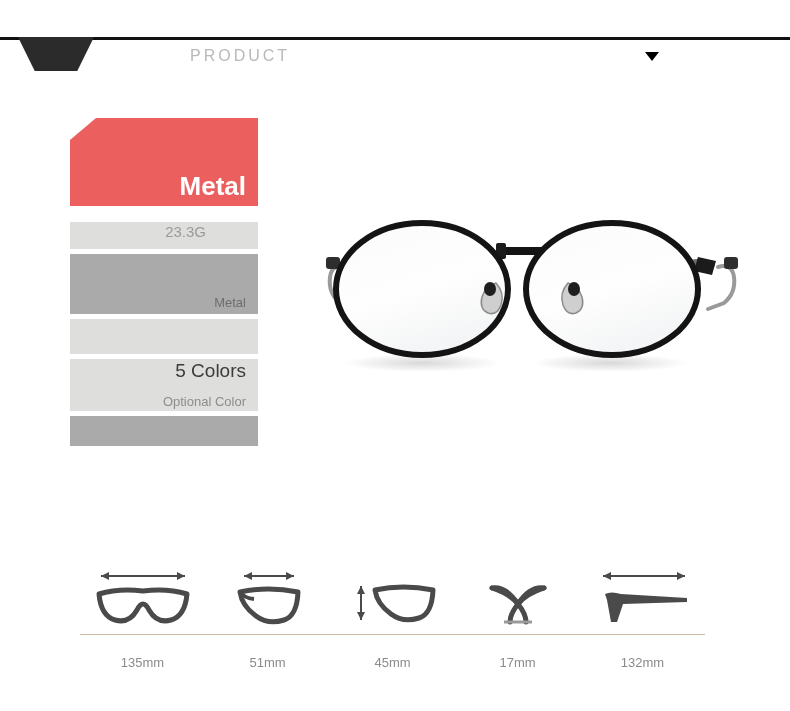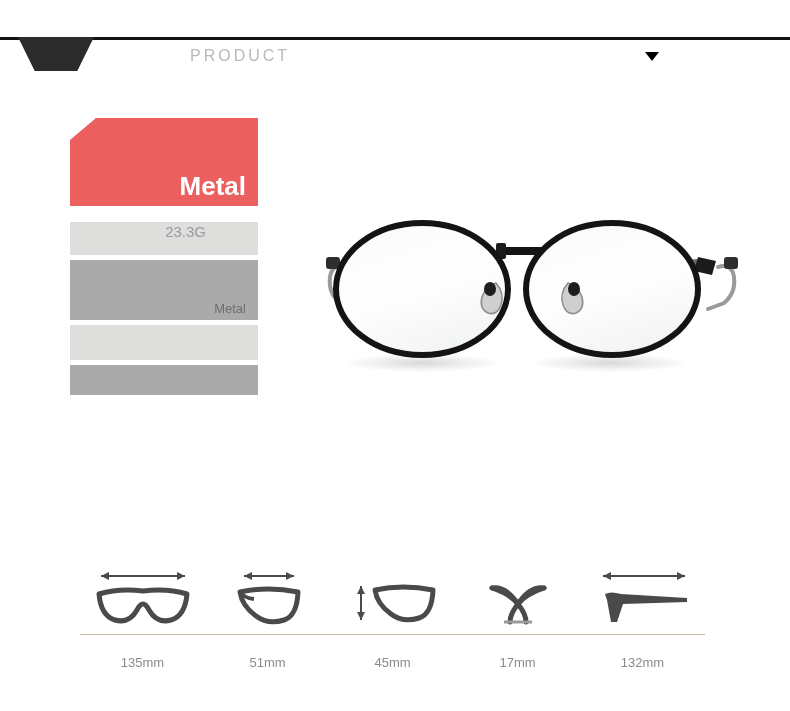--- a/index.html
+++ b/index.html
@@ -90,21 +90,21 @@
   }
   .spec-bar-red {
     background: #eb5f5f;
     height: 88px;
     -webkit-clip-path: polygon(26px 0, 100% 0, 100% 100%, 0 100%, 0 22px);
     clip-path: polygon(26px 0, 100% 0, 100% 100%, 0 100%, 0 22px);
   }
   .spec-bar-light { background: #dedfdc; }
   .spec-bar-mid   { background: #aaaaaa; }
 
-  .h-23  { height: 33px; margin-top: 16px; }
+  .h-23  { height: 27px; margin-top: 16px; }
   .h-60  { height: 60px; }
   .h-35  { height: 35px; }
   .h-32  { height: 32px; }
   .h-52  { height: 52px; }
   .h-30  { height: 30px; }
 
   .spec-text {
     position: absolute;
     right: 12px;
     white-space: nowrap;
@@ -210,20 +210,24 @@
     <div class="spec-text" id="spec-weight-value">23.3G</div>
   </div>
 
   <div class="spec-bar spec-bar-mid h-60">
     <div class="spec-text" id="spec-material-value">Metal</div>
   </div>
 
   <div class="spec-bar spec-bar-light h-35"></div>
 
 
+  <div class="spec-bar spec-bar-light h-52">
+    <div class="spec-text" id="spec-colors-value">5 Colors</div>
+    <div class="spec-text" id="spec-colors-caption">Optional Color</div>
+  </div>
 
   <div class="spec-bar spec-bar-mid h-30"></div>
 
 </div>
 
 <div id="product-image">
   <svg viewBox="0 0 465 215" width="465" height="215">
     <defs>
       <radialGradient id="shadowGrad" cx="50%" cy="50%" r="50%">
         <stop offset="0%" stop-color="#b9b9b9" stop-opacity="0.55"></stop>

